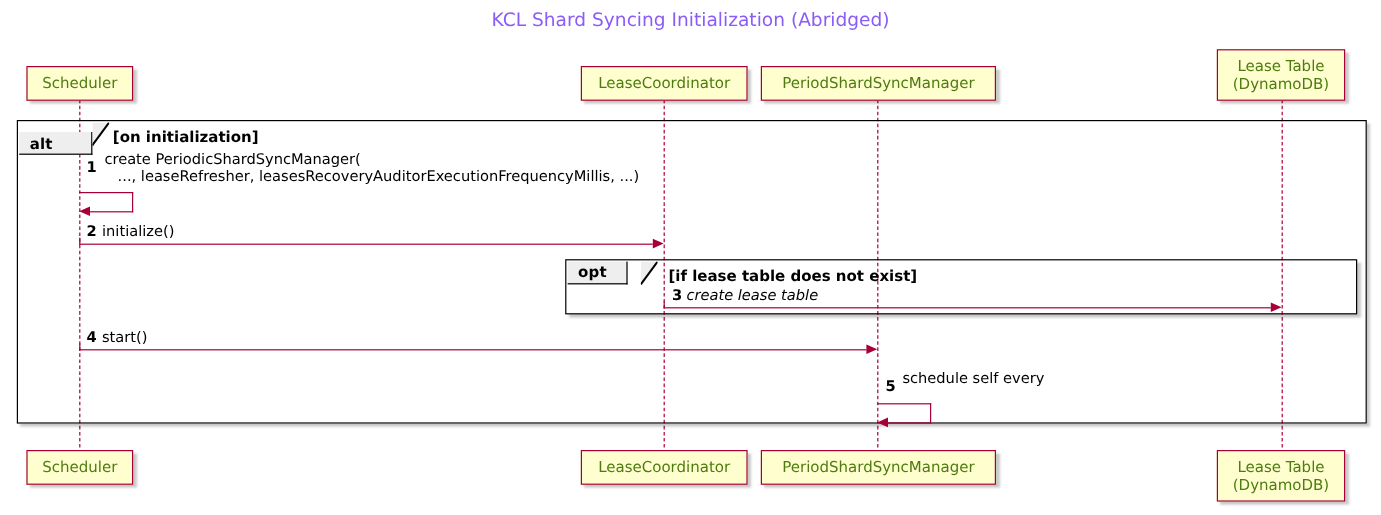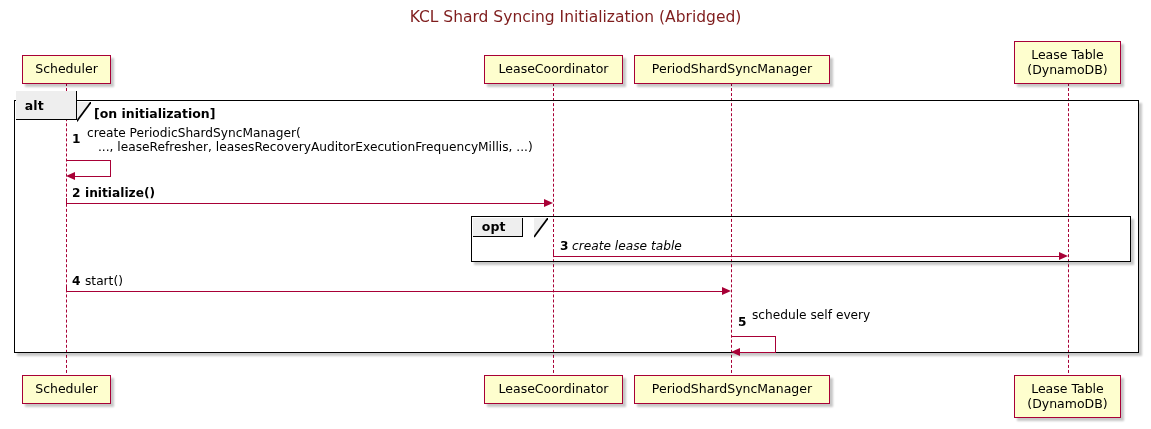--- a/index.html
+++ b/index.html
@@ -20,37 +20,37 @@
   }
   .abs { position: absolute; }
 
   
   .title {
     left: 0;
     top: 8px;
     width: 1151px;
     text-align: center;
     font-size: 15.5px;
-    color: #7f1d1d;
+    color: #8b5cf6;
     font-family: "DejaVu Sans", sans-serif;
     white-space: nowrap;
   }
 
   
   .participant {
     box-sizing: border-box;
     background: #FEFECE;
     border: 1.5px solid #A80036;
     box-shadow: 3px 3px 2px rgba(0,0,0,0.22);
     display: flex;
     align-items: center;
     justify-content: center;
     text-align: center;
     font-size: 12.5px;
-    color: #000000;
+    color: #4d7c0f;
     line-height: 1.15;
     padding: 3px 6px;
   }
   .participant span { display: block; }
 
   
   .lifeline {
     width: 0;
     border-left: 1.4px dashed #A80036;
   }
@@ -140,55 +140,56 @@
     <span>PeriodShardSyncManager</span>
   </div>
 
   <div class="abs participant" style="left:1014px; top:41px; width:107px; height:43px; flex-direction:column;">
     <span>Lease Table</span>
     <span>(DynamoDB)</span>
   </div>
 
   <div class="abs frame" style="left:14px; top:100px; width:1125px; height:253px;"></div>
 
-  <div class="abs frame-label" style="left:15.7px; top:91px; width:61px; height:29px;">
+  <div class="abs frame-label" style="left:15.7px; top:110px; width:61px; height:19px;">
     <span>alt</span>
   </div>
 
   <svg class="abs" style="left:76.7px; top:101.7px;" width="14" height="20" viewBox="0 0 14 20">
     <polygon points="0,0 14,0 0,19" fill="#EEEEEE" stroke="none"></polygon>
     <line x1="14" y1="0" x2="0" y2="19" stroke="#000000" stroke-width="1.7"></line>
     <line x1="0" y1="19" x2="0" y2="19.5" stroke="#000000" stroke-width="1.7"></line>
   </svg>
   <div class="abs frame-guard" style="left:94px; top:106px;">[on initialization]</div>
 
   <div class="abs msg-num" style="left:72px; top:132px;">1</div>
   <div class="abs msg-text" style="left:98px; top:140px;">..., leaseRefresher, leasesRecoveryAuditorExecutionFrequencyMillis, ...)</div>
   <div class="abs msg-text" style="left:87px; top:126px;">create PeriodicShardSyncManager(</div>
 
   <div class="abs msg-line" style="left:66px; top:160px; width:45px;"></div>
   <div class="abs msg-vline" style="left:110px; top:160px; height:17px;"></div>
   <div class="abs msg-line" style="left:75px; top:176px; width:36px;"></div>
   <div class="abs arrow-left" style="left:66px; top:171.5px;"></div>
 
   <div class="abs msg-num" style="left:72px; top:186px;">2</div>
-  <div class="abs msg-text" style="left:85px; top:186px;font-weight:bold;">initialize()</div>
+  <div class="abs msg-text" style="left:85px; top:186px;">initialize()</div>
   <div class="abs msg-line" style="left:66px; top:203px; width:478px;"></div>
   <div class="abs msg-vline" style="left:66px; top:198px; height:6px;"></div>
   <div class="abs arrow-right" style="left:544px; top:198.5px;"></div>
 
   <div class="abs frame" style="left:471px; top:216px; width:660px; height:46px;"></div>
 
   <div class="abs frame-label" style="left:472.7px; top:217.7px; width:50px; height:19px;">
     <span>opt</span>
   </div>
   <svg class="abs" style="left:533.7px; top:217.7px;" width="14" height="20" viewBox="0 0 14 20">
     <polygon points="0,0 14,0 0,19" fill="#EEEEEE" stroke="none"></polygon>
     <line x1="14" y1="0" x2="0" y2="19" stroke="#000000" stroke-width="1.7"></line>
   </svg>
+  <div class="abs frame-guard" style="left:557px; top:222px;">[if lease table does not exist]</div>
 
   <div class="abs msg-num" style="left:560px; top:239px;">3</div>
   <div class="abs msg-text" style="left:572px; top:239px;font-style:italic;">create lease table</div>
   <div class="abs msg-line" style="left:553px; top:256px; width:506px;"></div>
   <div class="abs msg-vline" style="left:553px; top:251px; height:6px;"></div>
   <div class="abs arrow-right" style="left:1059px; top:251.5px;"></div>
 
   <div class="abs msg-num" style="left:72px; top:274px;">4</div>
   <div class="abs msg-text" style="left:85px; top:274px;">start()</div>
   <div class="abs msg-line" style="left:66px; top:291px; width:656px;"></div>

